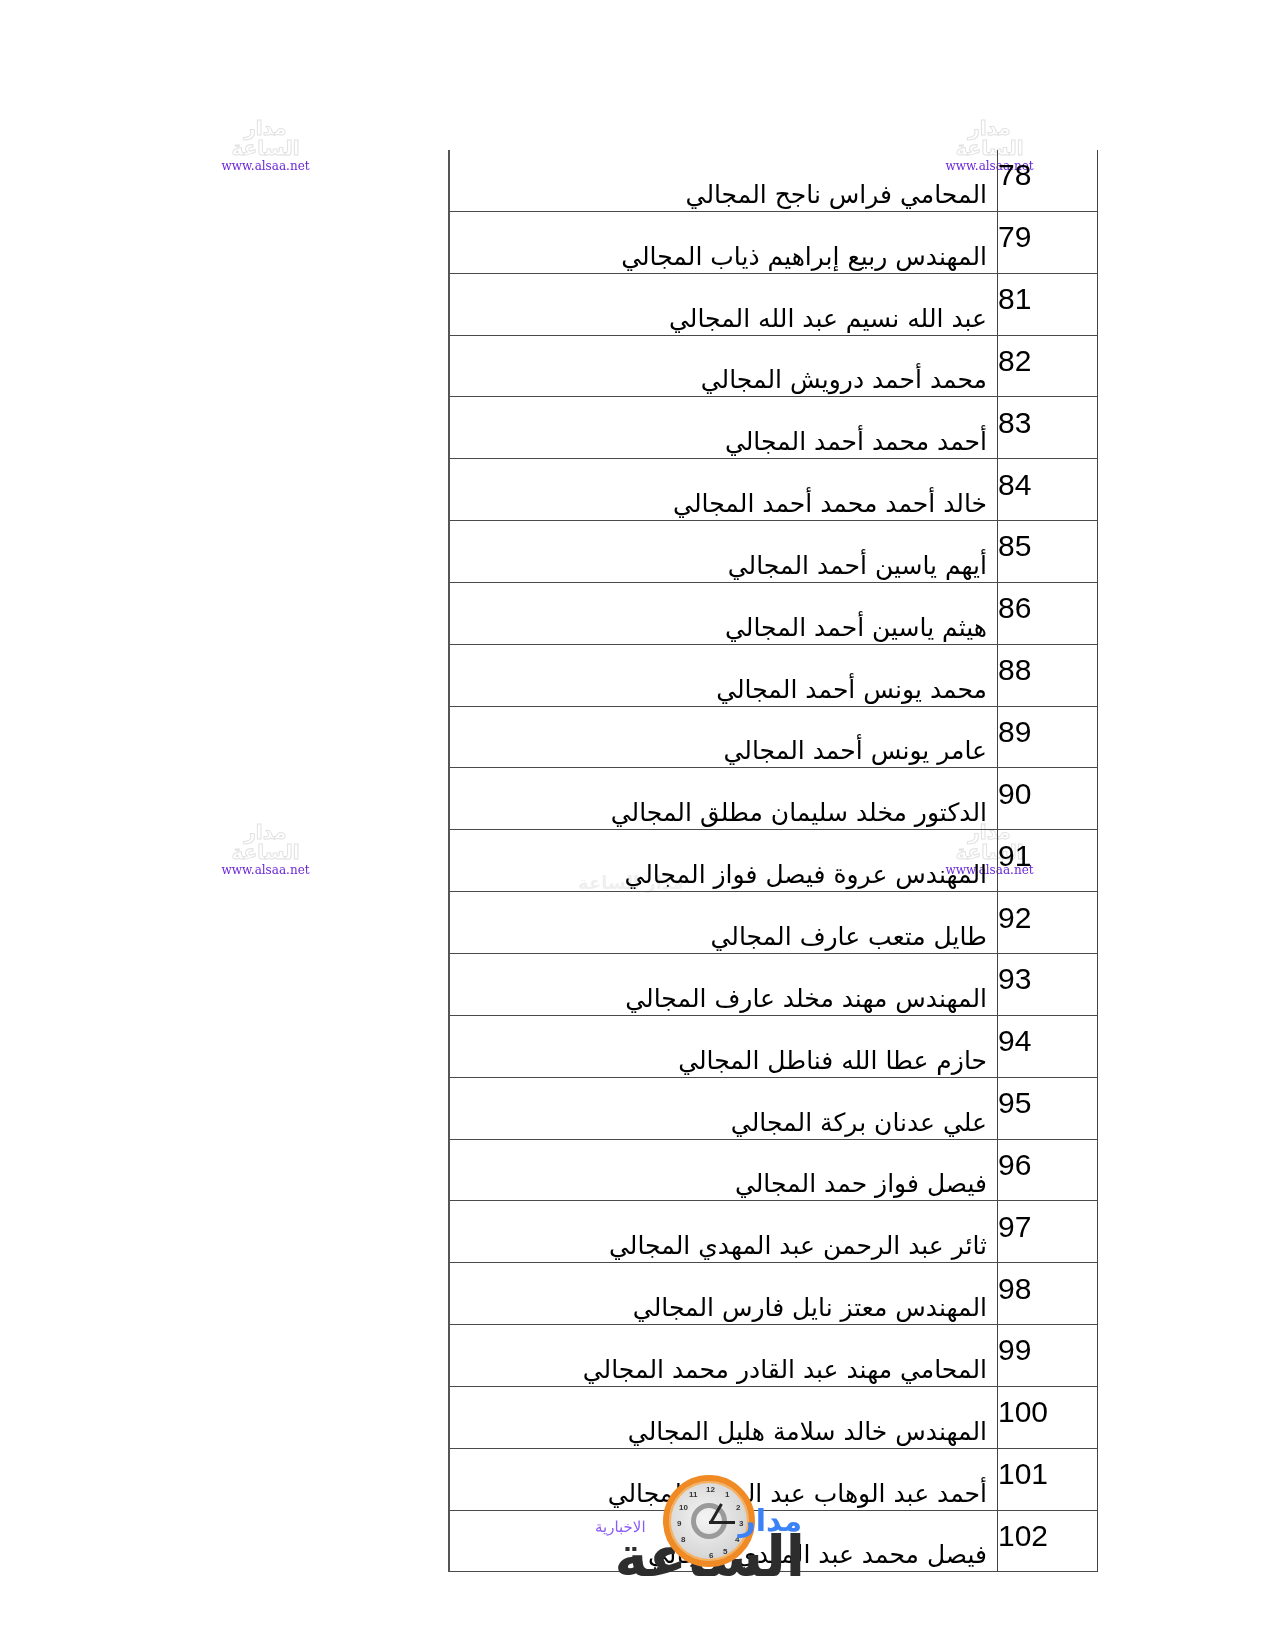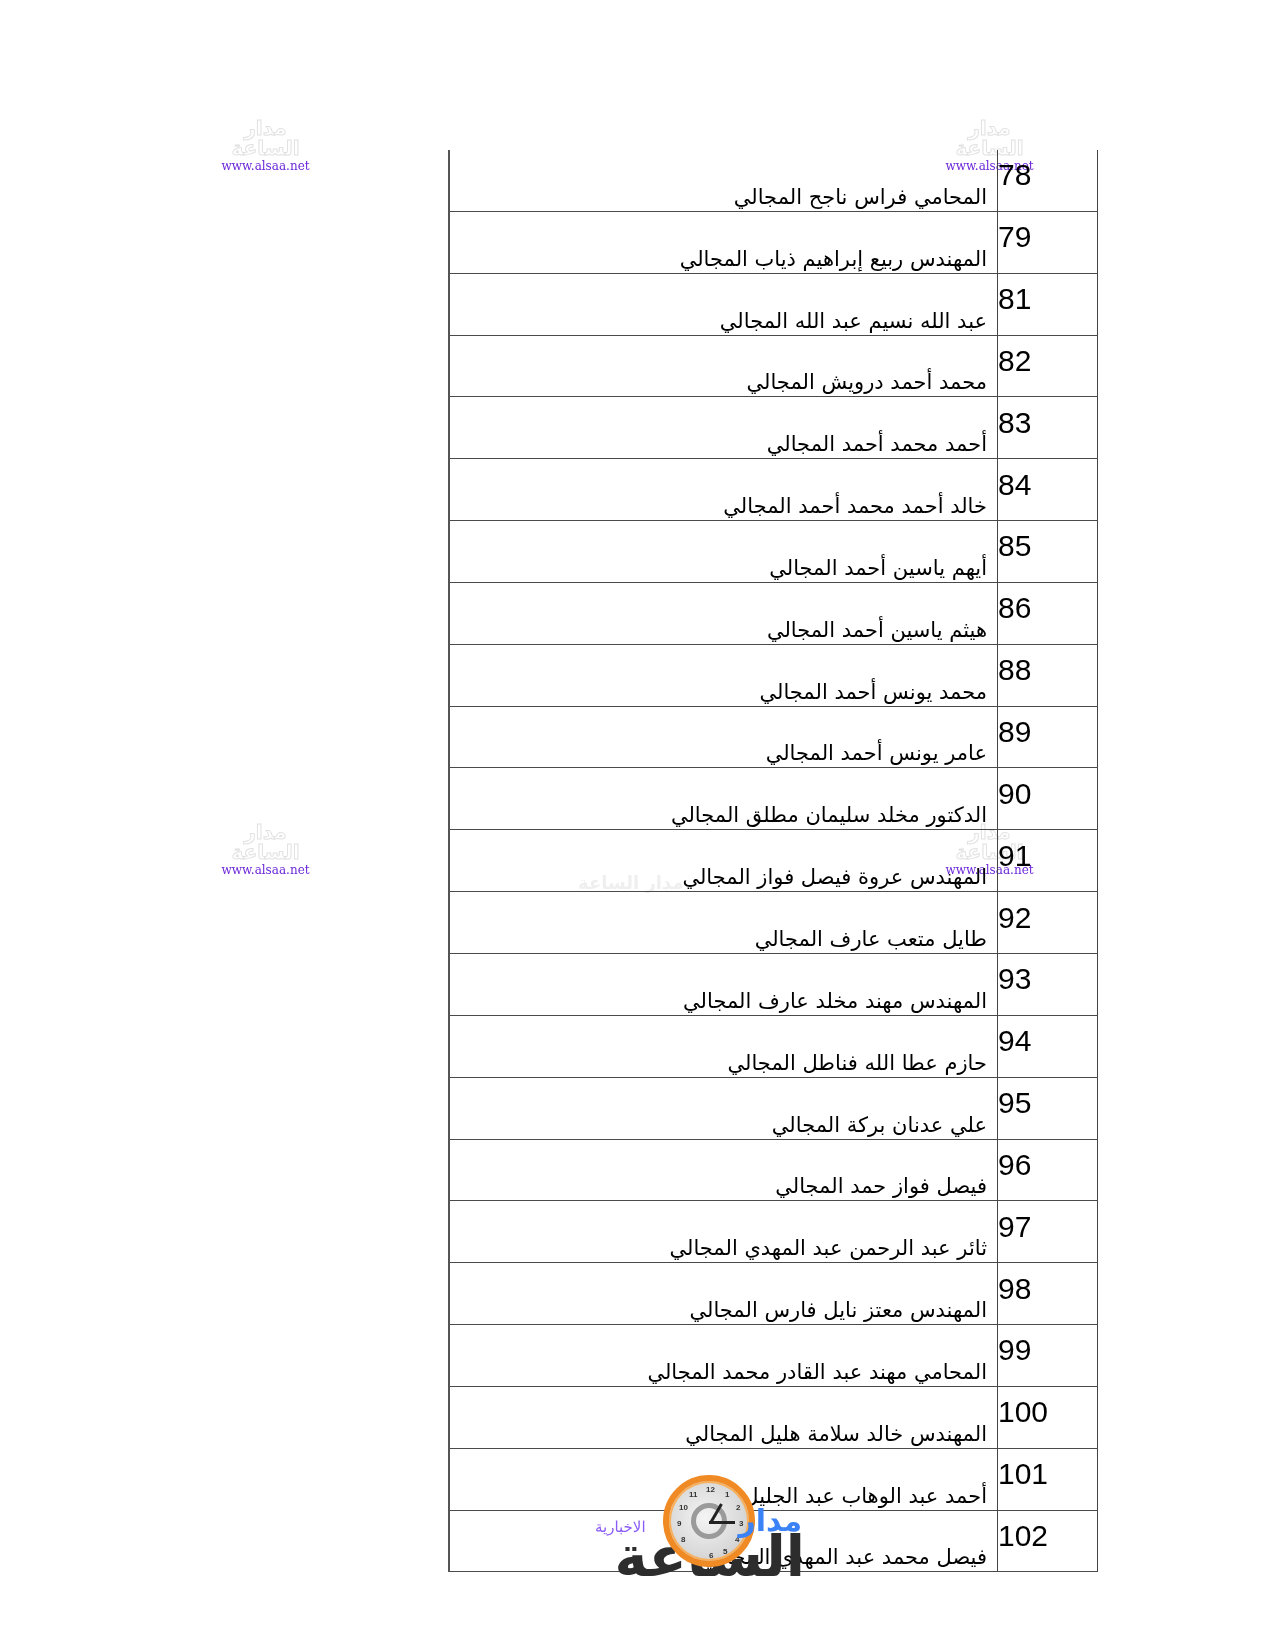--- a/index.html
+++ b/index.html
@@ -13,21 +13,21 @@
       position: absolute; left: 448px; top: 150px; width: 650px;
       border-collapse: collapse; table-layout: fixed;
     }
     .names-table td {
       height: 50.85px; padding: 0; border-bottom: 1px solid #4a4a4a;
       vertical-align: bottom;
     }
     .names-table tr:first-child td { border-top: none; }
     .names-table td.name-cell {
       border-left: 2px solid #555; border-right: 1px solid #444;
-      text-align: right; direction: rtl; font-size: 21px; padding-right: 10px;
+      text-align: right; direction: rtl; font-size: 25px; padding-right: 10px;
       padding-bottom: 2px; white-space: nowrap; overflow: visible;
     }
     .names-table td.num-cell {
       width: 99px; border-right: 1px solid #444;
       text-align: left; vertical-align: middle;
       font-family: "Liberation Sans", sans-serif; font-size: 30px;
       padding-bottom: 10px;
     }
 
     .wm {

